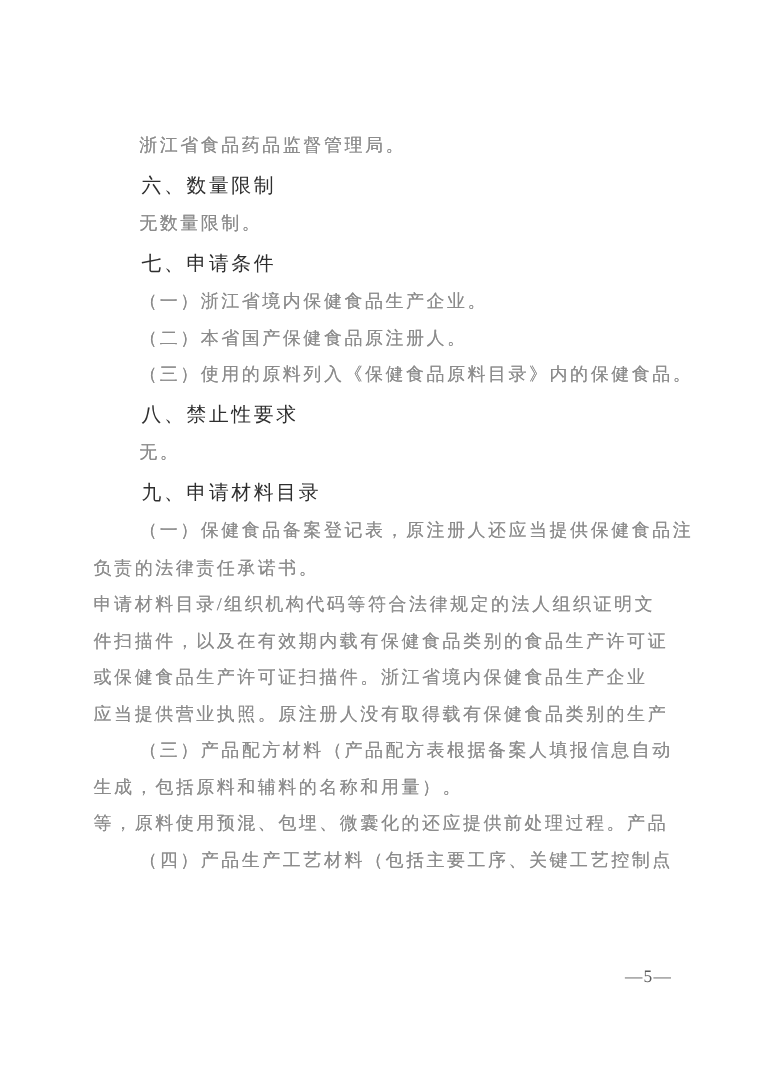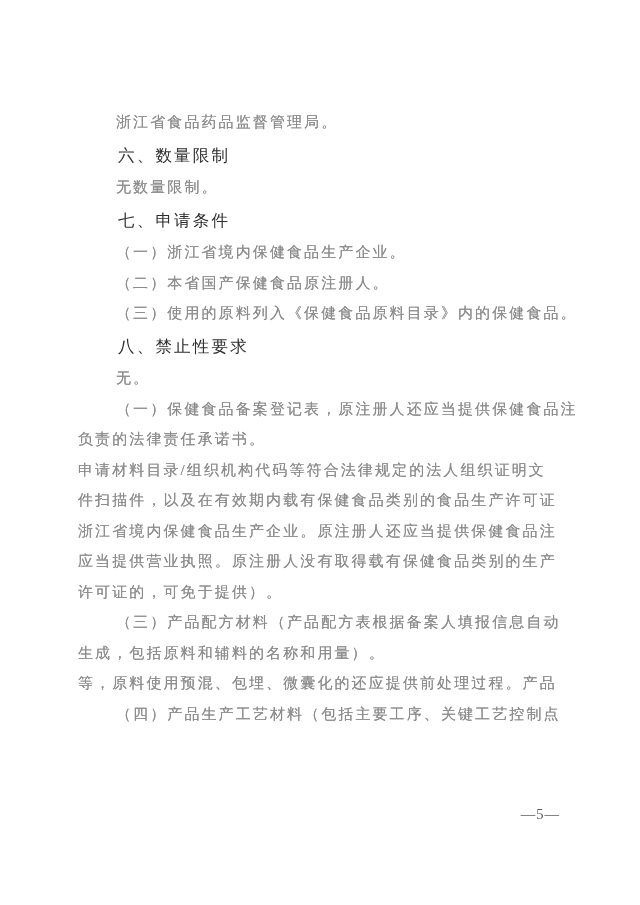--- a/index.html
+++ b/index.html
@@ -64,26 +64,26 @@
   <div class="content">
     <div class="line indent">浙江省食品药品监督管理局。</div>
     <div class="heading">六、数量限制</div>
     <div class="line indent">无数量限制。</div>
     <div class="heading">七、申请条件</div>
     <div class="line indent">（一）浙江省境内保健食品生产企业。</div>
     <div class="line indent">（二）本省国产保健食品原注册人。</div>
     <div class="line indent">（三）使用的原料列入《保健食品原料目录》内的保健食品。</div>
     <div class="heading">八、禁止性要求</div>
     <div class="line indent">无。</div>
+    <div class="heading">九、申请材料目录</div>
     <div class="line indent">（一）保健食品备案登记表，原注册人还应当提供保健食品注</div>
     <div class="line">负责的法律责任承诺书。</div>
     <div class="line">申请材料目录/组织机构代码等符合法律规定的法人组织证明文</div>
     <div class="line">件扫描件，以及在有效期内载有保健食品类别的食品生产许可证</div>
-    <div class="line">浙江省境内保健食品生产企业。原注册人还应当提供保健食品注</div>
+    <div class="line">或保健食品生产许可证扫描件。浙江省境内保健食品生产企业</div>
     <div class="line">应当提供营业执照。原注册人没有取得载有保健食品类别的生产</div>
-    <div class="line">许可证的，可免于提供）。</div>
     <div class="line indent">（三）产品配方材料（产品配方表根据备案人填报信息自动</div>
     <div class="line">生成，包括原料和辅料的名称和用量）。</div>
     <div class="line">等，原料使用预混、包埋、微囊化的还应提供前处理过程。产品</div>
     <div class="line indent">（四）产品生产工艺材料（包括主要工序、关键工艺控制点</div>
   </div>
   <div class="page-number">—5—</div>
 </div>
 
 </body></html>

